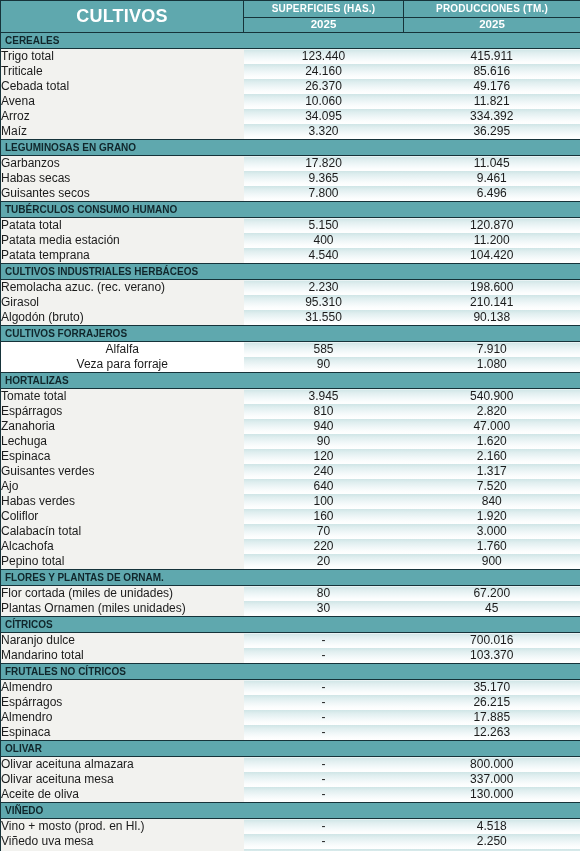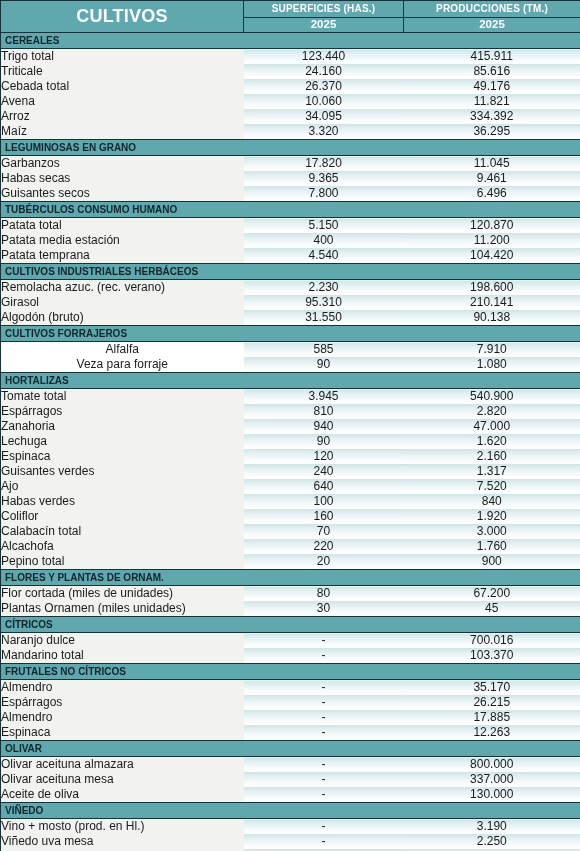--- a/index.html
+++ b/index.html
@@ -380,21 +380,21 @@
         <td class="val-cell last">130.000</td>
       </tr>
       <tr class="section-row">
         <td class="sec-label">VIÑEDO</td>
         <td class="sec-blank"></td>
         <td class="sec-blank sec-last"></td>
       </tr>
       <tr class="data-row">
         <td class="name-cell">Vino + mosto (prod. en Hl.)</td>
         <td class="val-cell"><span class="dash">-</span></td>
-        <td class="val-cell last">3.190</td>
+        <td class="val-cell last">4.518</td>
       </tr>
       <tr class="data-row">
         <td class="name-cell">Viñedo uva mesa</td>
         <td class="val-cell"><span class="dash">-</span></td>
         <td class="val-cell last">2.250</td>
       </tr>
       <tr class="data-row">
         <td class="name-cell">Viñedo uva vinificación</td>
         <td class="val-cell"><span class="dash">-</span></td>
         <td class="val-cell last">456</td>

